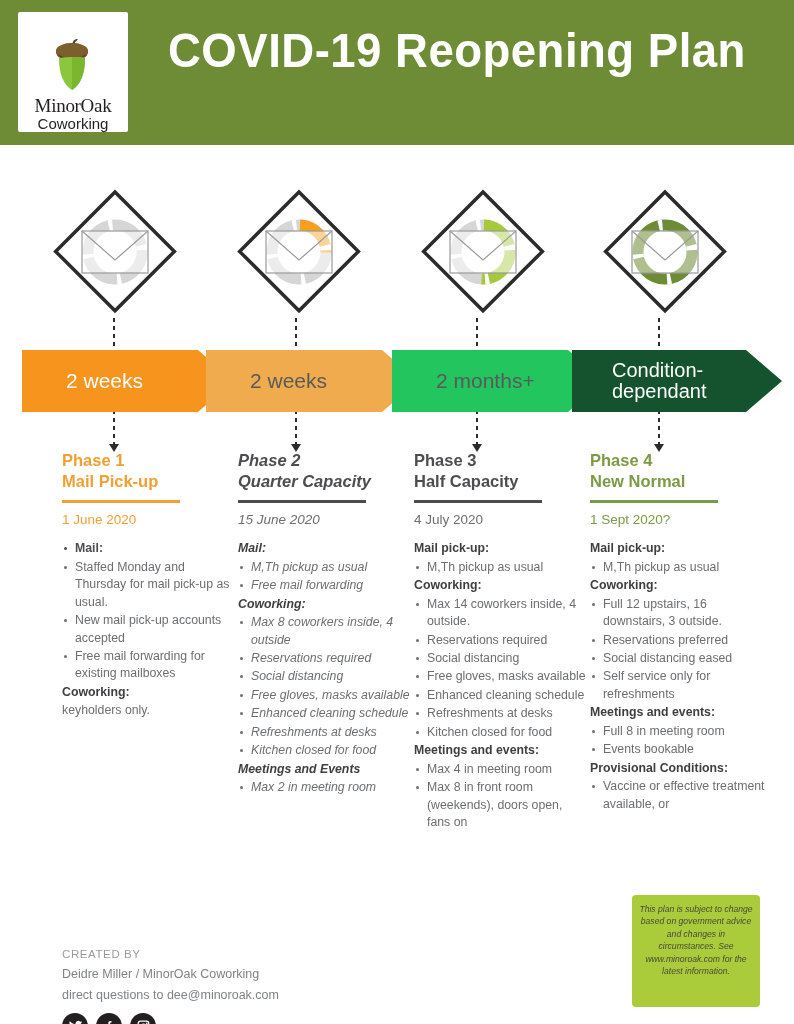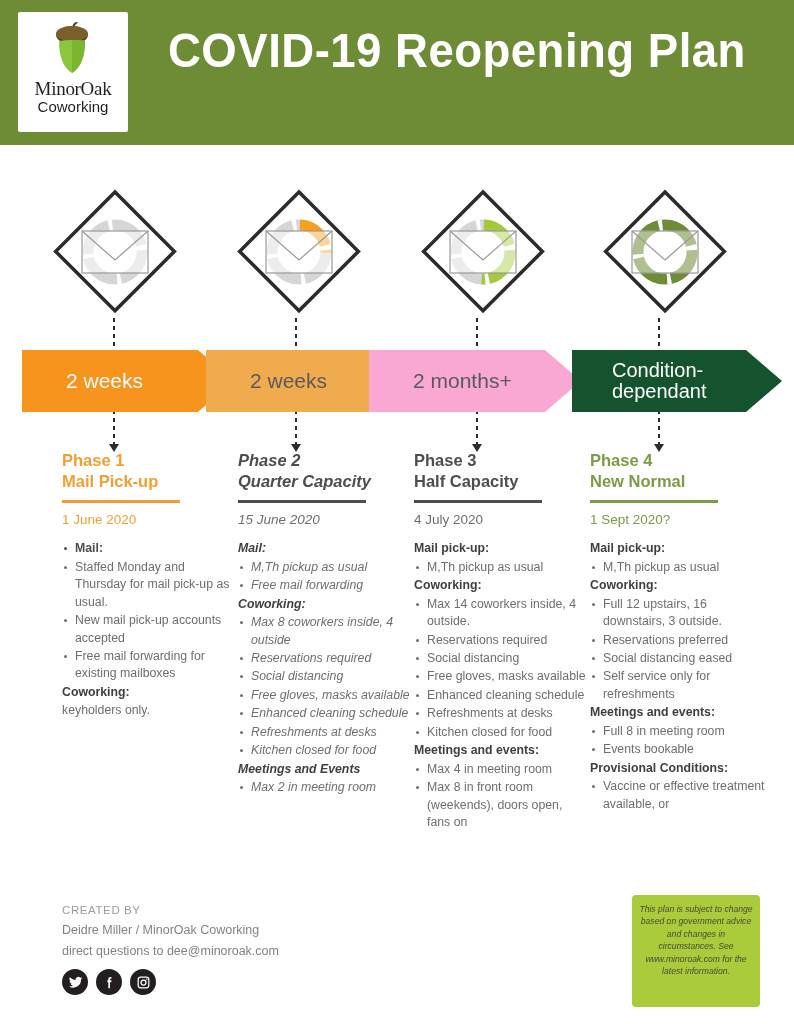--- a/index.html
+++ b/index.html
@@ -17,21 +17,21 @@
     position: absolute; left: 0; top: 0;
     width: 794px; height: 145px;
     background: #6e8b35;
   }
   .logo-box {
     position: absolute; left: 18px; top: 12px;
     width: 110px; height: 120px;
     background: #ffffff;
     border-radius: 2px;
     display: flex; flex-direction: column;
-    align-items: center; justify-content: flex-start;
+    align-items: center; justify-content: flex-end;
     padding-top: 9px;
   }
   .acorn { width: 48px; height: 56px; display:block; }
   .logo-word {
     font-family: "Liberation Serif", serif;
     font-size: 19px; color: #231f20; letter-spacing: -0.3px;
     line-height: 1.05; margin-top: 2px;
   }
   .logo-sub {
     font-family: Liberation Sans, sans-serif;
@@ -79,21 +79,21 @@
     position: absolute; top: 0; height: 62px;
     display: flex; align-items: center;
     color: #ffffff;
     font-size: 21px;
     line-height: 1.05;
     clip-path: polygon(0 0, calc(100% - 36px) 0, 100% 50%, calc(100% - 36px) 100%, 0 100%);
   }
   .arrow .atxt { padding-left: 44px; }
   .arrow.a0 { left: 22px;  width: 212px; background: #f7941e; }
   .arrow.a1 { left: 206px; width: 212px; background: #f0ab4e; }
-  .arrow.a2 { left: 369px; width: 212px; background: #f9a8d4; }
+  .arrow.a2 { left: 392px; width: 212px; background: #22c55e; }
   .arrow.a3 { left: 572px; width: 210px; background: #14532d; }
   .arrow.a1 .atxt, .arrow.a2 .atxt { color: #595a5c; }
   .arrow.a3 .atxt { padding-left: 40px; font-size: 20px; }
 
   
   .col { position: absolute; top: 450px; width: 178px; }
   .col.k0 { left: 62px;  width: 168px; }
   .col.k1 { left: 238px; width: 172px; font-style: italic; }
   .col.k2 { left: 414px; width: 172px; }
   .col.k3 { left: 590px; width: 180px; }
@@ -136,21 +136,21 @@
   .subhead {
     font-size: 12.3px; font-weight: bold; color: #3f3f41;
     line-height: 1.42; margin-bottom: 1px;
   }
   .plain {
     font-size: 12.3px; color: #6d6e71; line-height: 1.42;
   }
 
   
   .footer { position: absolute; left: 62px; top: 904px; }
-  .cred-label { font-size: 11.5px; color: #9a9b9d; letter-spacing: 0.6px; }
+  .cred-label { font-size: 11.5px; color: #9a9b9d; letter-spacing: 0.6px; margin-top: 44px; }
   .cred-line { font-size: 12.5px; color: #808285; margin-top: 7px; }
   .socials { display: flex; gap: 8px; margin-top: 11px; }
   .soc { width: 26px; height: 26px; border-radius: 50%; background: #231f20;
          display: flex; align-items: center; justify-content: center; }
 
   .disclaimer {
     position: absolute; left: 632px; top: 895px;
     width: 128px; height: 112px;
     background: #aacb3a;
     border-radius: 4px;

